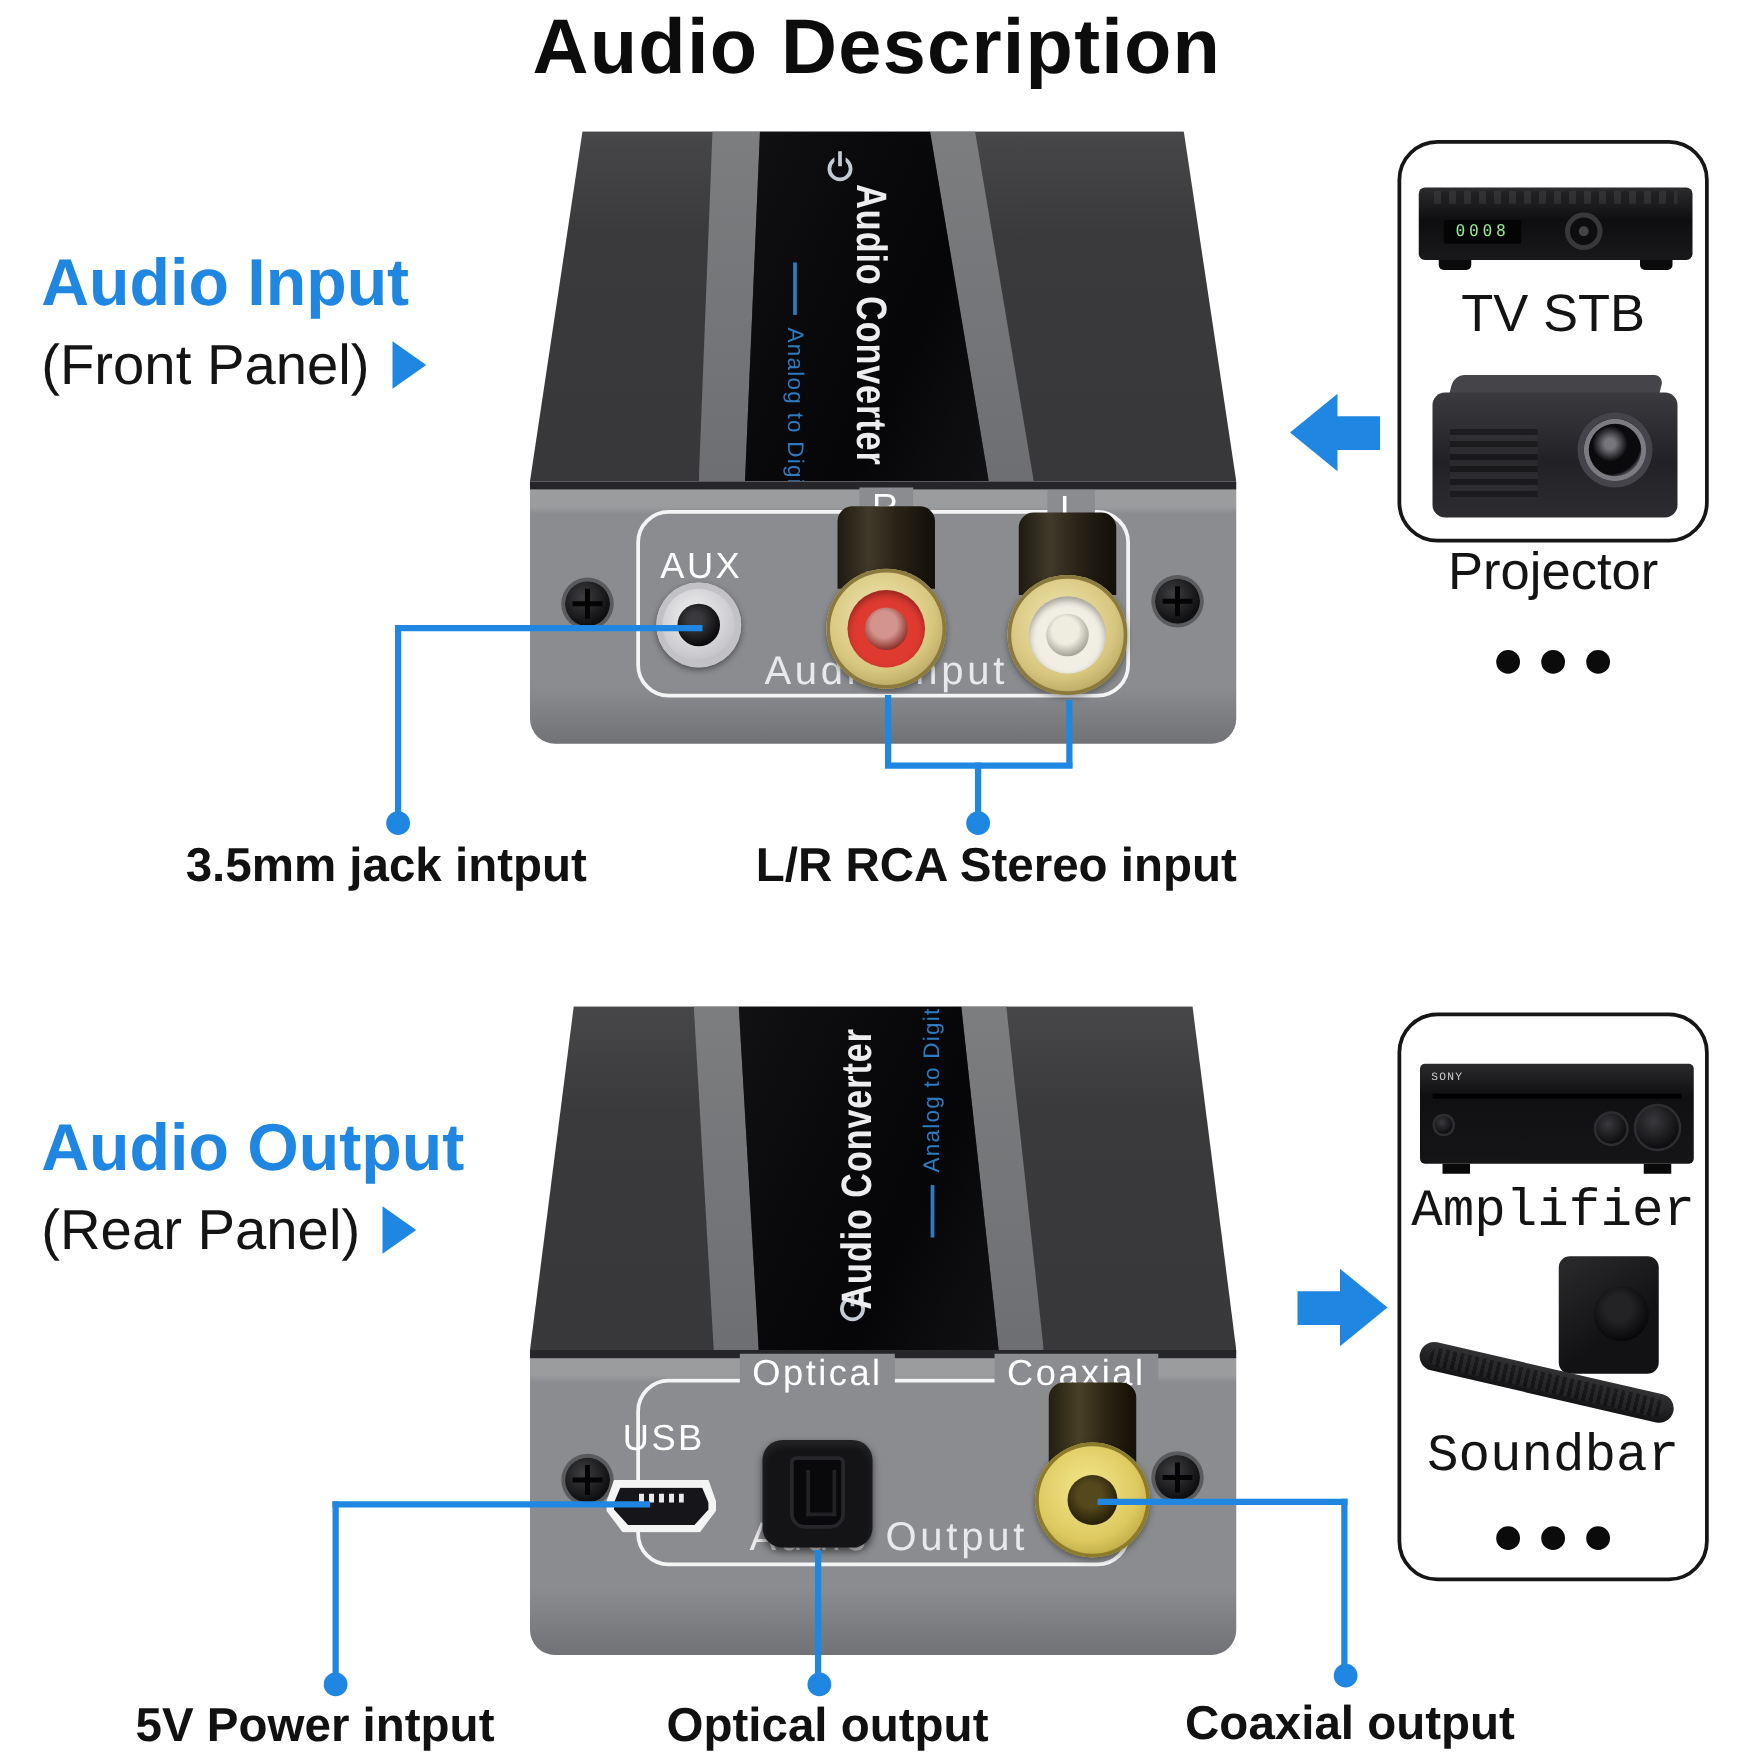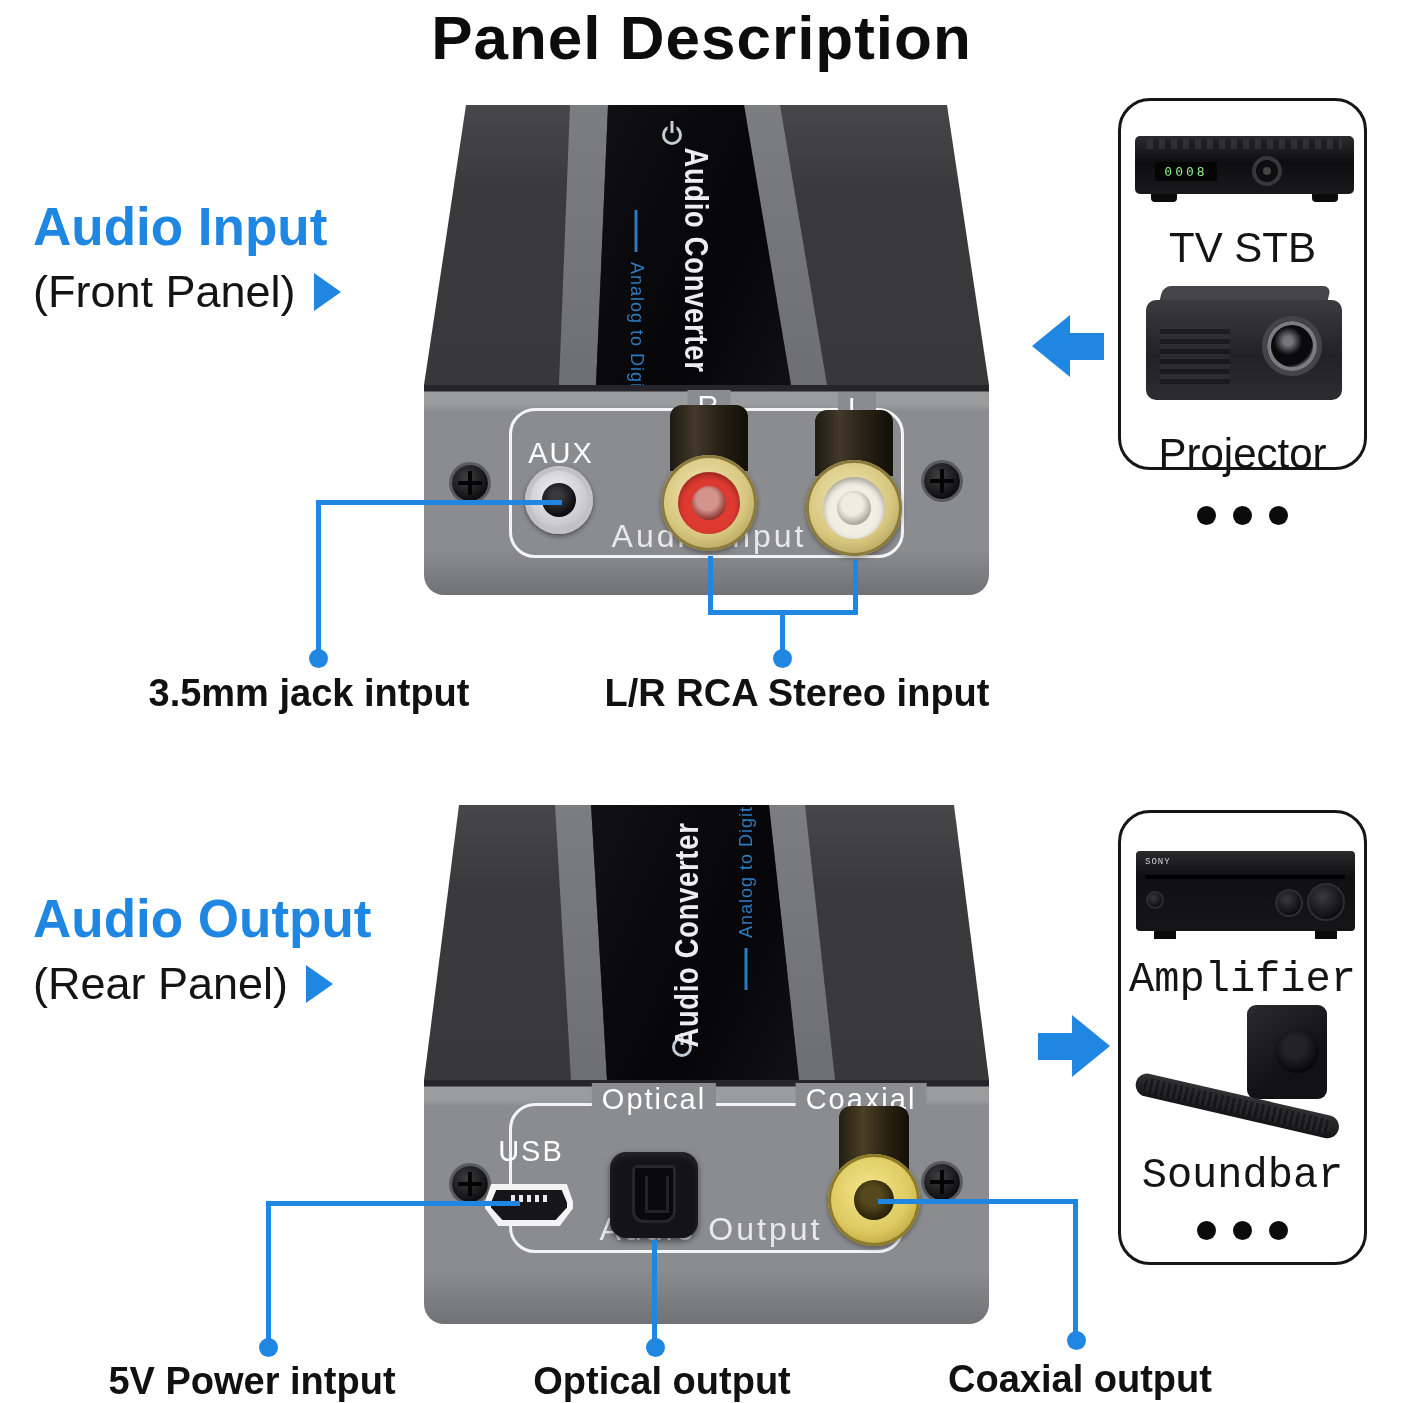--- a/index.html
+++ b/index.html
@@ -97,21 +97,21 @@
   .cl-dot { width:19px; height:19px; border-radius:50%; background:#1f87e2; }
   .cl-label { font-size:38px; font-weight:bold; color:#111; white-space:nowrap; transform:translateX(-50%); }
 
   
   .arrow-shaft { background:#1f87e2; }
   .arrow-head-left { width:0; height:0; border-right:38px solid #1f87e2; border-top:31px solid transparent; border-bottom:31px solid transparent; }
   .arrow-head-right { width:0; height:0; border-left:38px solid #1f87e2; border-top:31px solid transparent; border-bottom:31px solid transparent; }
 
   
   .side-box { position:absolute; left:1118px; width:249px; border:3px solid #161616; border-radius:32px; background:#fff; }
-  .side-label { position:absolute; left:0; right:0; text-align:center; font-size:42px; color:#141414;margin-top:11px; }
+  .side-label { position:absolute; left:0; right:0; text-align:center; font-size:42px; color:#141414; }
   .dots { position:absolute; left:0; right:0; display:flex; gap:17px; justify-content:center; }
   .dot { width:19px; height:19px; border-radius:50%; background:#0b0b0b; }
 
   
   .stb { position:absolute; left:14px; top:35px; width:219px; height:72px; }
   .stb-body { position:absolute; left:0; top:0; width:219px; height:58px; border-radius:5px;
       background:linear-gradient(180deg,#2c2c2e,#0e0e10 45%,#19191b); }
   .stb-vents { position:absolute; left:12px; top:3px; right:12px; height:10px; opacity:.55;
       background:repeating-linear-gradient(90deg,#3c3c3e 0 6px,#1c1c1e 6px 12px); }
   .stb-screen { position:absolute; left:20px; top:26px; width:62px; height:19px; background:#040404; border-radius:2px;
@@ -149,21 +149,21 @@
   .sb-bar { position:absolute; left:0; top:66px; width:208px; height:23px; border-radius:12px; transform:rotate(13deg); transform-origin:left center;
       background:linear-gradient(180deg,#323234,#141416); }
   .sb-bar::after { content:""; position:absolute; inset:4px 8px; border-radius:8px; opacity:.5;
       background:repeating-linear-gradient(90deg,#0b0b0d 0 3px,#2c2c2e 3px 6px); }
 </style>
 </head>
 <body>
 
 <div class="canvas">
 
-  <div class="abs page-title">Panel Description</div>
+  <div class="abs page-title">Audio Description</div>
 
   <div class="abs sec-heading" style="left:33px; top:196px;">Audio Input</div>
   <div class="abs sec-subheading" style="left:33px; top:266px;">
     <span>(Front Panel)</span>
     <span class="tri-right"></span>
   </div>
 
   <div class="device" style="left:424px; top:105px; height:490px;">
     <div class="dev-top front-view">
       <div class="band band-l"></div>
@@ -211,21 +211,21 @@
   <div class="abs cl" style="left:708px; top:556px; width:5px; height:58px;"></div>
   <div class="abs cl" style="left:853px; top:560px; width:5px; height:54px;"></div>
   <div class="abs cl" style="left:708px; top:610px; width:150px; height:5px;"></div>
   <div class="abs cl" style="left:780px; top:610px; width:5px; height:42px;"></div>
   <div class="abs cl-dot" style="left:773px; top:649px;"></div>
   <div class="abs cl-label" style="left:773px; top:672px;margin-left:24px;">L/R RCA Stereo input</div>
 
   <div class="abs arrow-head-left" style="left:1032px; top:315px;"></div>
   <div class="abs arrow-shaft" style="left:1068px; top:333px; width:36px; height:27px;"></div>
 
-  <div class="side-box" style="top:98px; height:372px;">
+  <div class="side-box" style="top:112px; height:322px;">
     <div class="stb">
       <div class="stb-body"></div>
       <div class="stb-vents"></div>
       <div class="stb-screen">0008</div>
       <div class="stb-pad"></div>
       <div class="stb-foot" style="left:16px;"></div>
       <div class="stb-foot" style="right:16px;"></div>
     </div>
     <div class="side-label" style="top:112px;">TV STB</div>
     <div class="proj">

